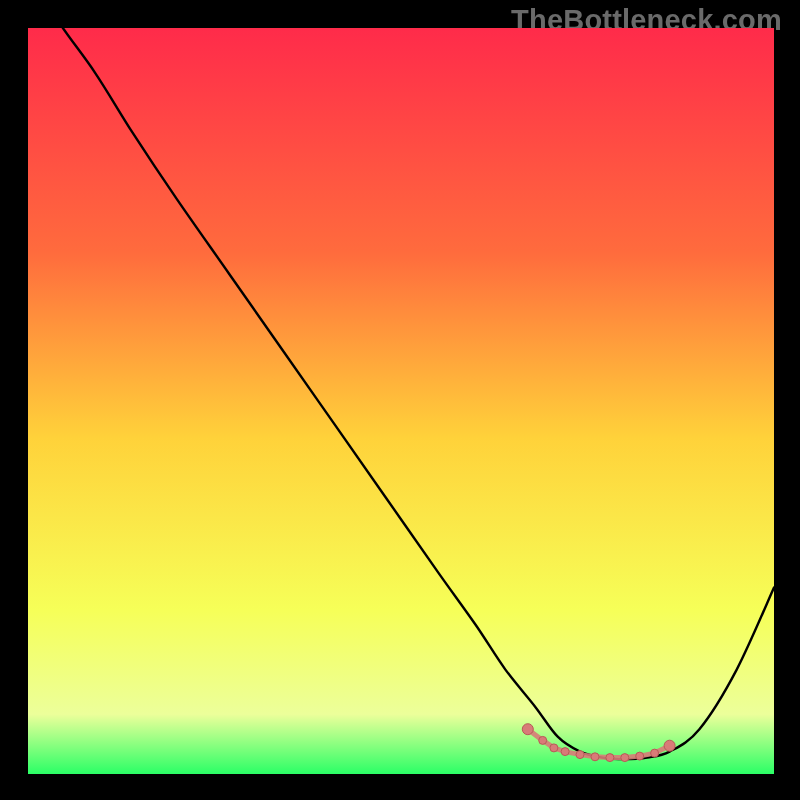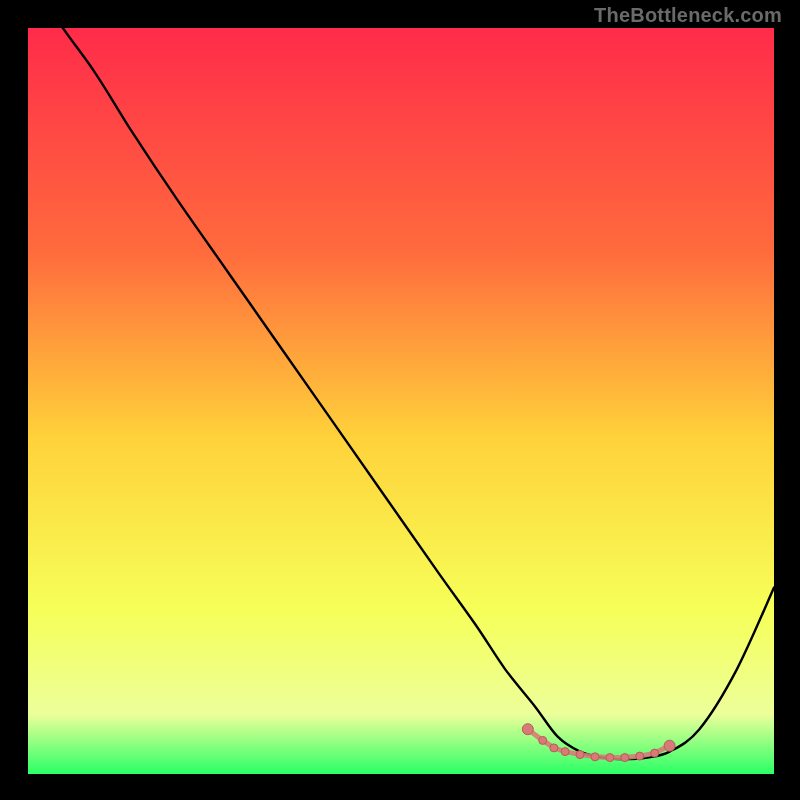--- a/index.html
+++ b/index.html
@@ -15,21 +15,21 @@
     position: relative;
     width: 800px;
     height: 800px;
     background: #000;
   }
   .watermark {
     position: absolute;
     top: 4px;
     right: 18px;
     color: #6a6a6a;
-    font-size: 20px;
+    font-size: 29px;
     font-weight: 600;
     letter-spacing: 0.2px;
     text-align: right;
   }
   .plot {
     position: absolute;
     left: 28px;
     top: 28px;
     width: 746px;
     height: 746px;

